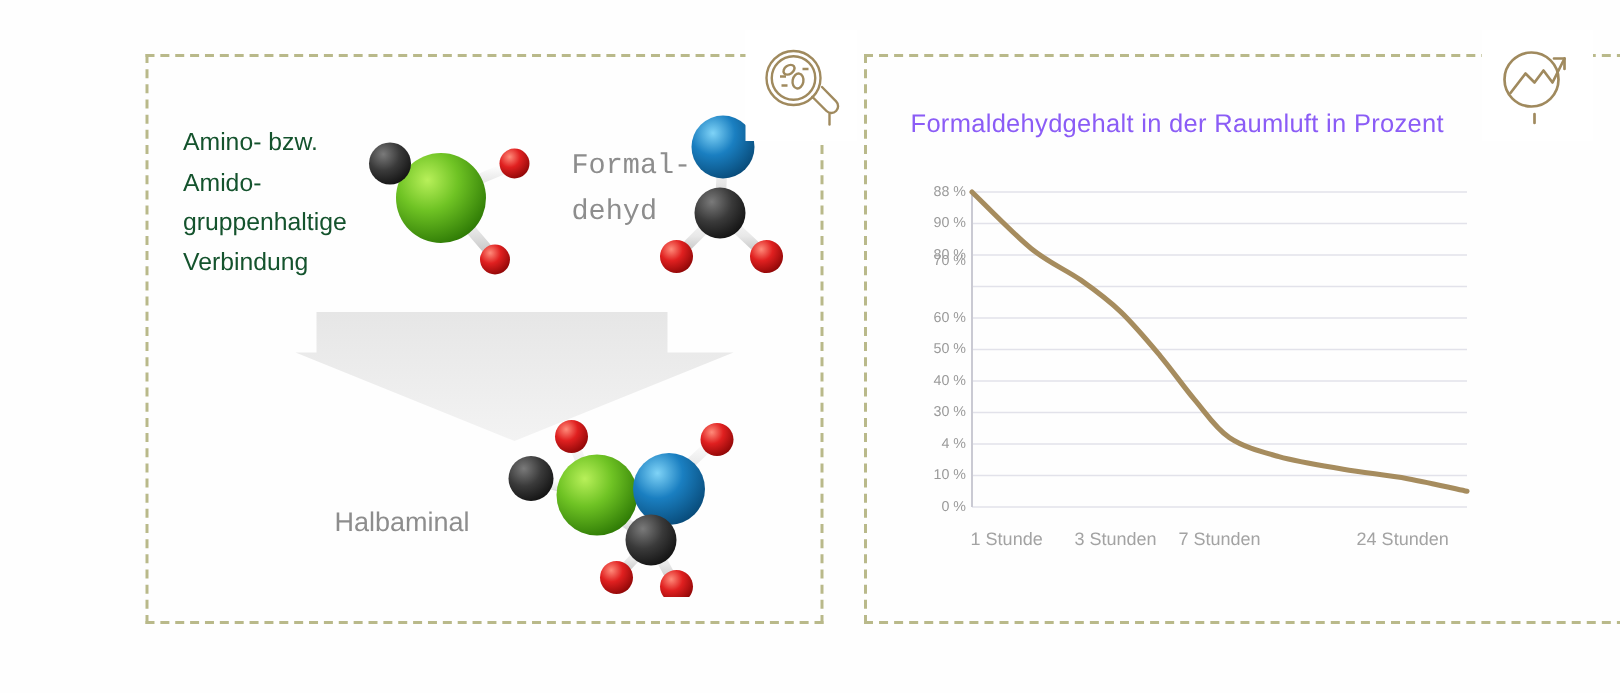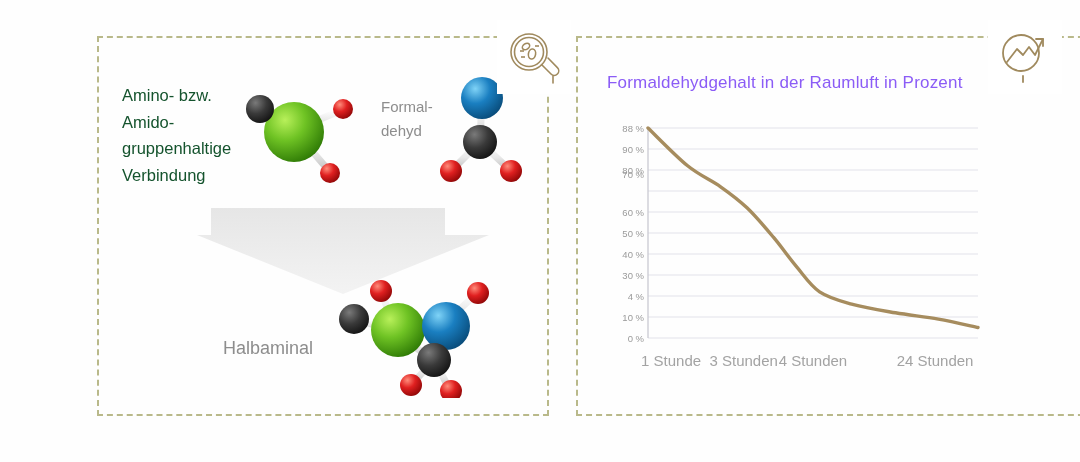--- a/index.html
+++ b/index.html
@@ -48,24 +48,25 @@
     font-size: 16.5px;
     line-height: 1.62;
     color: #14532d;
     white-space: pre-line;
   }
   #label-formaldehyd {
     position: absolute;
     left: 381px;
     top: 95px;
     width: 80px;
-    font-size: 15px;
+    font-size: 19px;
     line-height: 1.62;
     color: #8d8d8d;
     white-space: pre-line;
+    font-family: Liberation Mono, monospace;
   }
   #label-halbaminal {
     position: absolute;
     left: 223px;
     top: 338px;
     font-size: 18px;
     color: #8d8d8d;
   }
 
   
@@ -109,21 +110,21 @@
   }
   #y-axis-labels {
     position: absolute;
     left: 0;
     top: 0;
     width: 44px;
     height: 100%;
   }
   .x-tick {
     position: absolute;
-    font-size: 15px;
+    font-size: 12px;
     color: #a3a3a3;
     white-space: nowrap;
     transform: translateX(-50%);
   }
 </style>
 </head>
 <body>
 
 <div id="panel-left" class="panel"></div>
 
@@ -278,16 +279,16 @@
         <line x1="48" x2="378" y1="218" y2="218" stroke="#e2e2ea" stroke-width="1"></line>
       </g>
     <g id="axes">
         <line x1="48" x2="48" y1="8" y2="218" stroke="#c9c9d2" stroke-width="1.3"></line>
       </g>
     <path id="data-line" fill="none" stroke="#a68c5e" stroke-width="3.4" stroke-linecap="round" stroke-linejoin="round" d="M 48.00 8.00 C 54.60 14.30, 75.50 36.00, 87.60 45.80 C 99.70 55.60, 110.70 59.80, 120.60 66.80 C 130.50 73.80, 138.20 79.40, 147.00 87.80 C 155.80 96.20, 165.15 107.40, 173.40 117.20 C 181.65 127.00, 188.80 137.50, 196.50 146.60 C 204.20 155.70, 210.25 165.50, 219.60 171.80 C 228.95 178.10, 239.95 180.90, 252.60 184.40 C 265.25 187.90, 281.20 190.35, 295.50 192.80 C 309.80 195.25, 324.65 196.65, 338.40 199.10 C 352.15 201.55, 371.40 206.10, 378.00 207.50"></path>
   </svg>
   <div id="x-axis-labels" style="position:absolute;left:0;top:0;width:400px;height:260px;">
       <div class="x-tick" style="left: 71.1px; top: 232px;">1 Stunde</div>
       <div class="x-tick" style="left: 143.7px; top: 232px;">3 Stunden</div>
-      <div class="x-tick" style="left: 213px; top: 232px;">4 Stunden</div>
+      <div class="x-tick" style="left: 213px; top: 232px;">7 Stunden</div>
       <div class="x-tick" style="left: 335.1px; top: 232px;">24 Stunden</div>
     </div>
 </div>
 
 </body></html>

